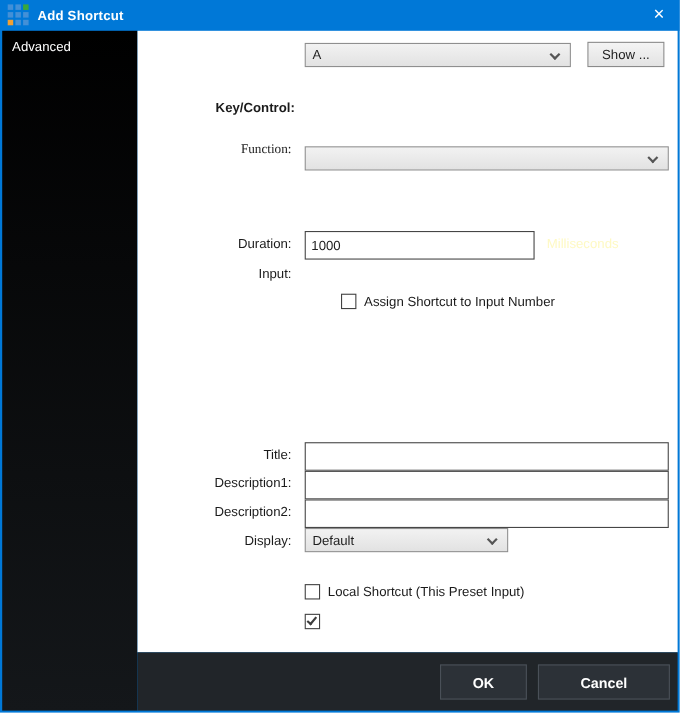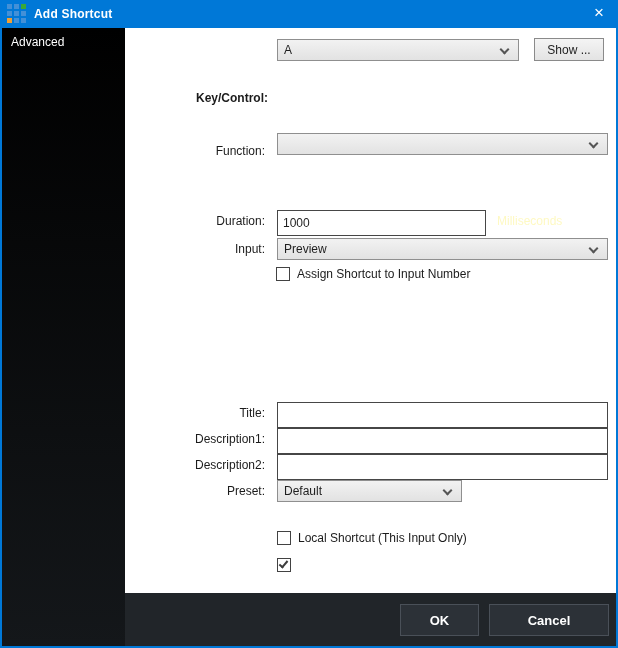--- a/index.html
+++ b/index.html
@@ -83,59 +83,55 @@
 
   <div class="content"></div>
 
   <div class="lbl bold" style="top:39px;margin-top:48px;">Key/Control:</div>
   <div class="combo" style="left:277px; top:39px; width:242px;">
     <span class="combo-value">A</span>
     <span class="chev"></span>
   </div>
   <button class="push-btn" style="left:534px; top:38px; width:70px;">Show ...</button>
 
-  <div class="lbl" style="top:140px;">Function:</div>
+  <div class="lbl" style="top:124px;font-family:Liberation Serif, serif;">Function:</div>
   <div class="combo" style="left:277px; top:133px; width:331px;">
     <span class="combo-value"></span>
     <span class="chev"></span>
   </div>
 
   <div class="lbl" style="top:210px;">Duration:</div>
   <input class="textbox" style="left: 277px; top: 210px; width: 209px;" value="1000">
   <div class="unit" style="left:497px; top:210px;">Milliseconds</div>
 
   <div class="lbl" style="top:238px;">Input:</div>
-  <div class="combo" style="left:277px; top:238px; width:331px;">
-    <span class="combo-value">Preview</span>
-    <span class="chev"></span>
-  </div>
 
-  <div class="check-row" style="left:276px; top:267px; width:260px;" data-checked="false">
+  <div class="check-row" style="left:310px; top:267px; width:260px;" data-checked="false">
     <span class="checkbox"></span>
     <span class="check-label">Assign Shortcut to Input Number</span>
   </div>
 
   <div class="lbl" style="top:402px;">Title:</div>
   <input class="textbox" style="left: 277px; top: 402px; width: 331px;" value="">
 
   <div class="lbl" style="top:428px;">Description1:</div>
   <input class="textbox" style="left: 277px; top: 428px; width: 331px;" value="">
 
   <div class="lbl" style="top:454px;">Description2:</div>
   <input class="textbox" style="left: 277px; top: 454px; width: 331px;" value="">
 
-  <div class="lbl" style="top:480px;">Preset:</div>
+  <div class="lbl" style="top:480px;">Display:</div>
   <div class="combo" style="left:277px; top:480px; width:185px;">
     <span class="combo-value">Default</span>
     <span class="chev"></span>
   </div>
 
   <div class="check-row" style="left:277px; top:531px; width:260px;" data-checked="false">
     <span class="checkbox"></span>
-    <span class="check-label">Local Shortcut (This Input Only)</span>
+    <span class="check-label">Local Shortcut (This Preset Input)</span>
   </div>
 
   <div class="check-row" style="left:277px; top:558px; width:260px;" data-checked="true">
     <span class="checkbox">
         <span class="check-mark"></span>
       </span>
   </div>
 
   <div class="footer">
     <button class="dark-btn" style="left:364px; width:120px;">Cancel</button>

